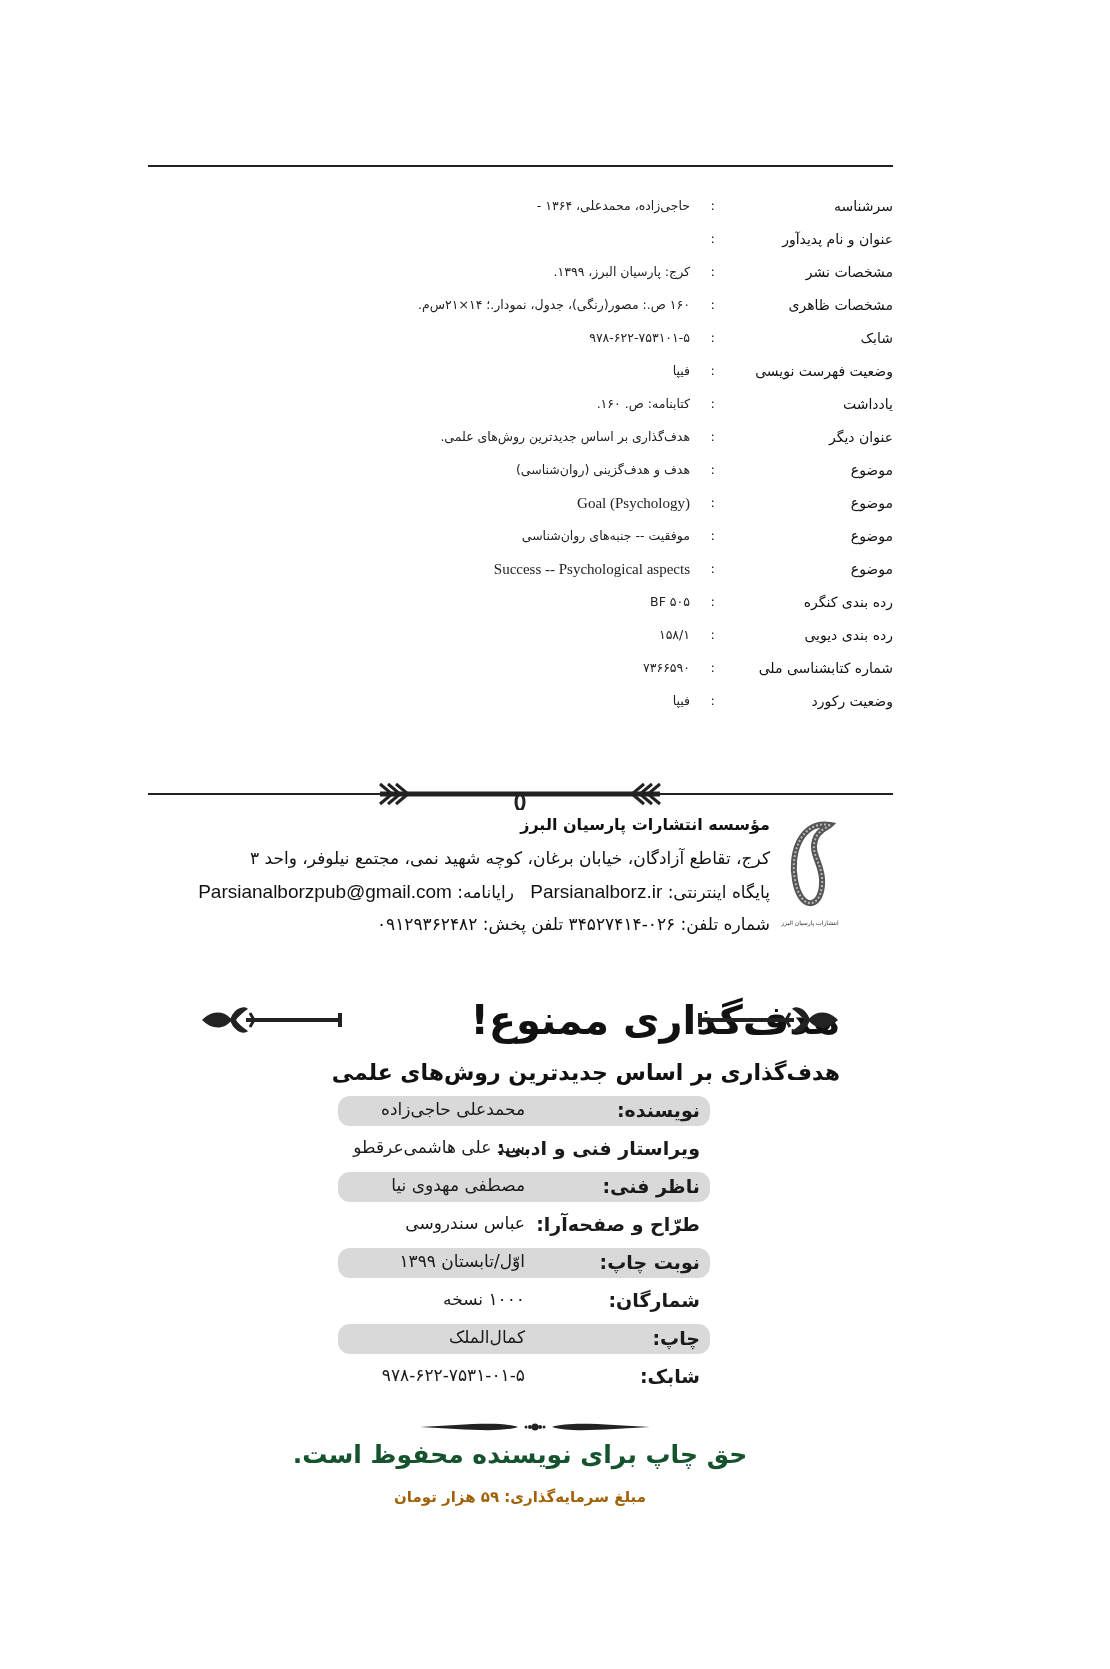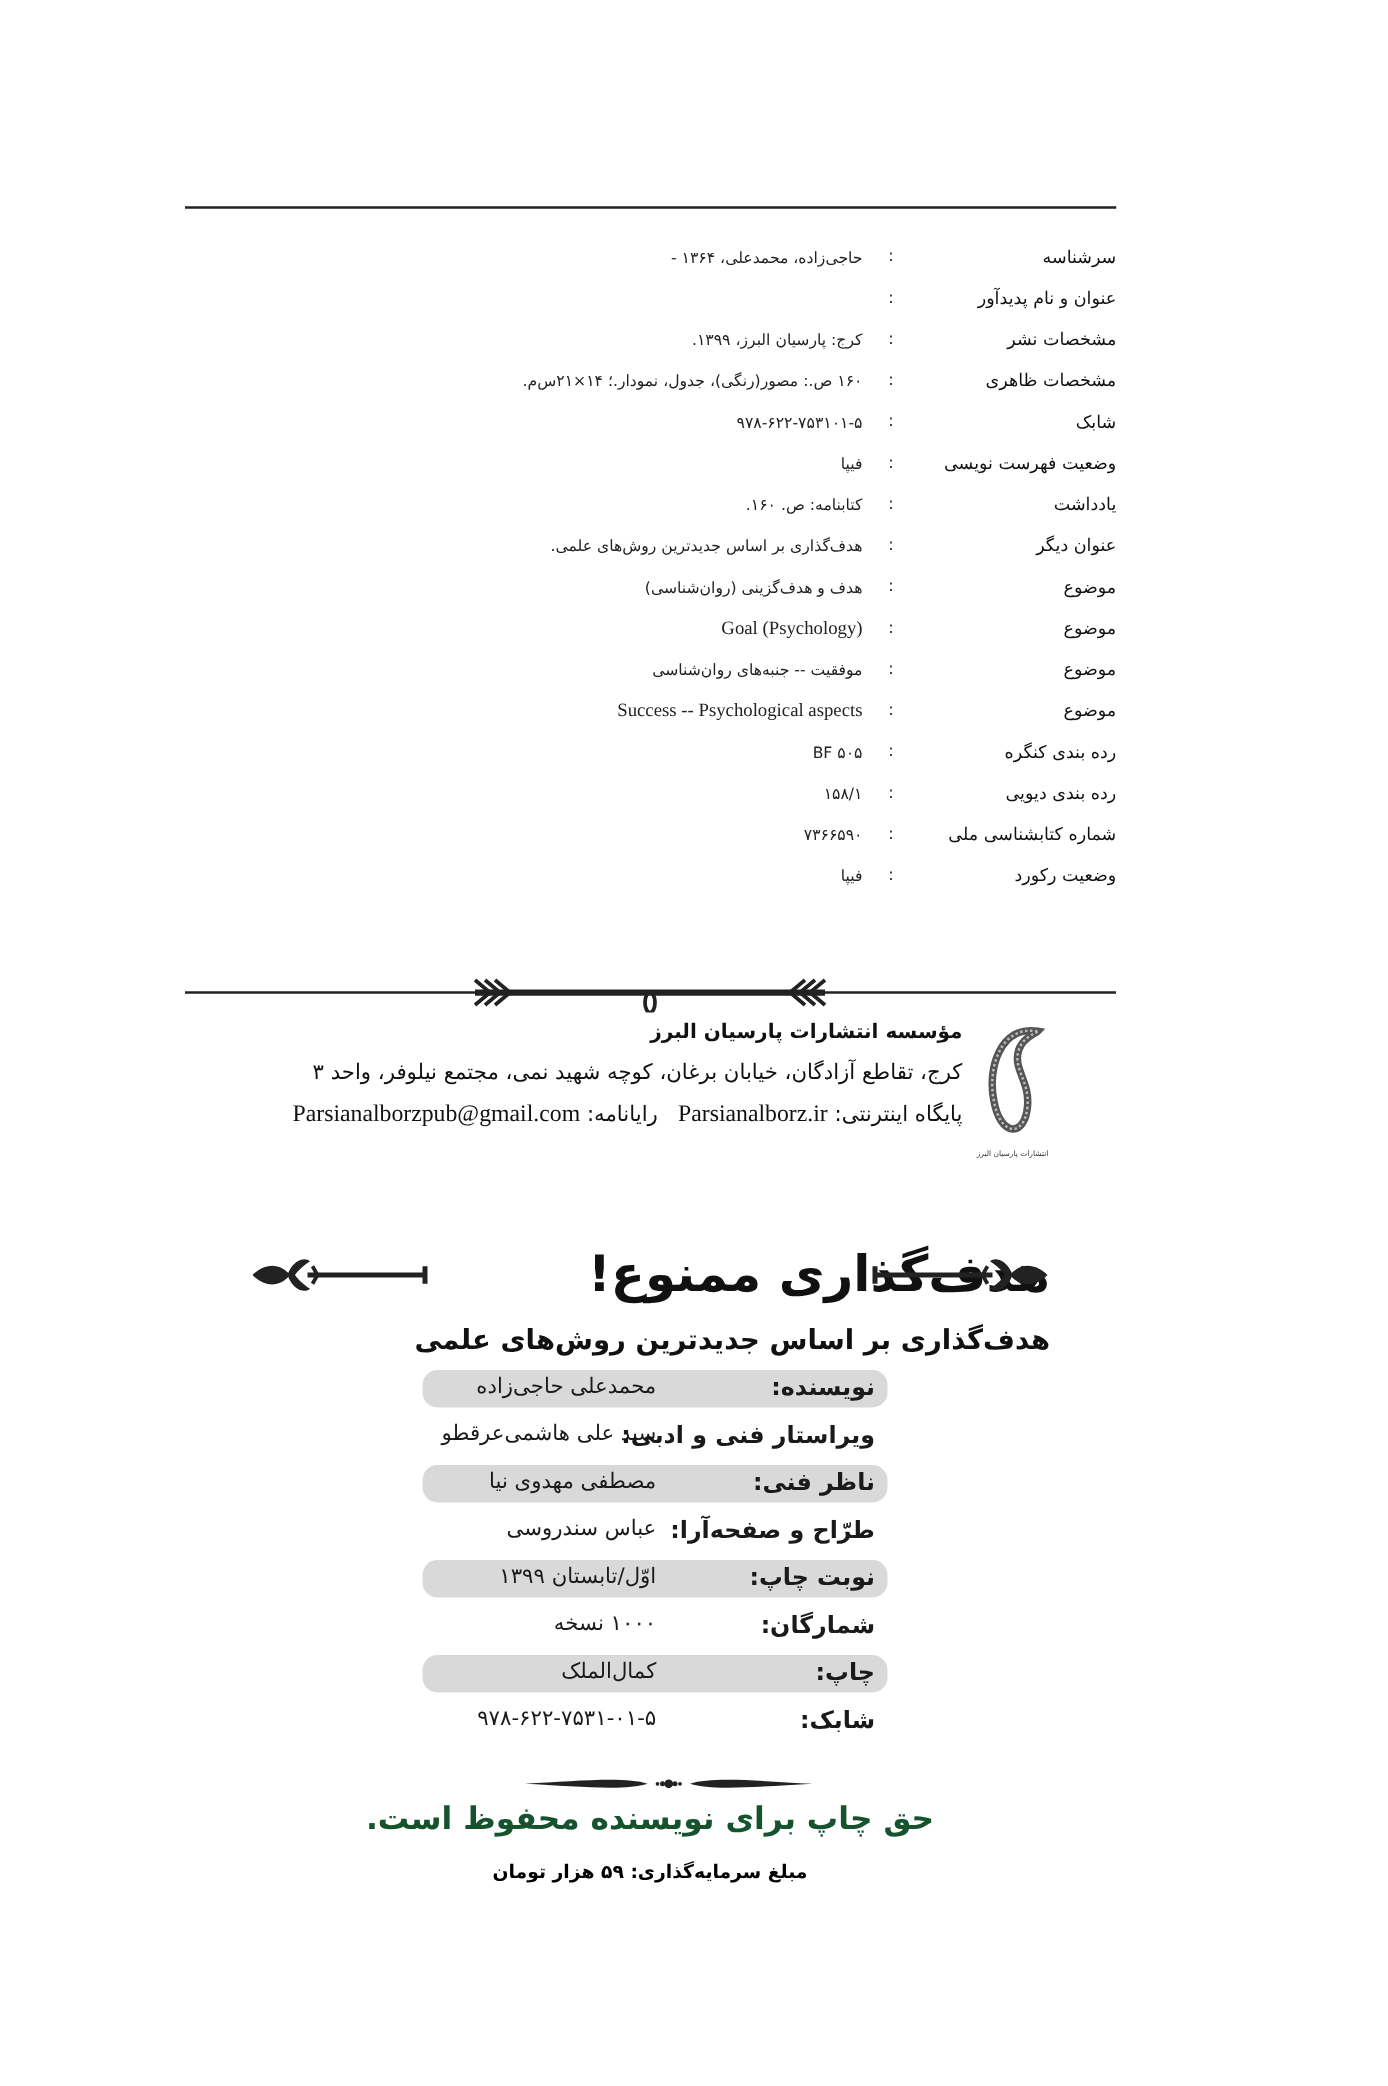--- a/index.html
+++ b/index.html
@@ -10,32 +10,32 @@
   .cat-label { position: absolute; right: 0; top: 0; font-weight: normal; font-size: 14px; color: #111; white-space: nowrap; }
   .cat-colon { position: absolute; right: 178px; top: 0; font-size: 13px; color: #222; }
   .cat-value { position: absolute; right: 203px; top: 0; white-space: nowrap; color: #222; font-size: 12.5px; }
   .cat-value.latin { font-family: "Liberation Serif", serif; font-size: 15px; direction: ltr; unicode-bidi: embed; }
   .divider { position: absolute; left: 148px; top: 780px; width: 745px; height: 30px; }
   .publisher { position: absolute; left: 200px; top: 815px; width: 640px; direction: rtl; }
   .pub-logo { position: absolute; right: 0; top: 0; width: 60px; height: 115px; }
   .pub-lines { position: absolute; right: 70px; top: 0; }
   .pub-line { height: 33px; white-space: nowrap; font-size: 17px; color: #111; }
   .pub-line.first { font-size: 16px; font-weight: bold; }
-  .latin-inline { font-family: Liberation Serif, serif; font-size: 19px; }
+  .latin-inline { font-family: Liberation Sans, sans-serif; font-size: 19px; }
   .title-wrap { position: absolute; left: 200px; top: 990px; width: 640px; height: 70px; }
   .title-text { position: absolute; left: 0; right: 0; top: 0; text-align: right; direction: rtl; font-size: 40px; font-weight: bold; color: #111; line-height: 60px; }
   .subtitle { position: absolute; left: 200px; top: 1060px; width: 640px; text-align: right; direction: rtl; font-size: 22px; font-weight: bold; color: #111; }
   .credits { position: absolute; left: 338px; top: 1096px; width: 372px; direction: rtl; }
   .credit-row { position: relative; height: 30px; margin-bottom: 8px; border-radius: 12px; }
   .credit-row.shaded { background: #d9d9d9; }
   .credit-label { position: absolute; right: 10px; top: 3px; font-size: 19px; font-weight: bold; white-space: nowrap; }
   .credit-value { position: absolute; right: 185px; top: 3px; font-size: 17px; white-space: nowrap; }
   .ornament { position: absolute; left: 420px; top: 1415px; width: 230px; height: 24px; }
   .rights { position: absolute; left: 200px; top: 1440px; width: 640px; text-align: center; direction: rtl; font-size: 25px; font-weight: bold; color: #14532d; }
-  .price { position: absolute; left: 200px; top: 1488px; width: 640px; text-align: center; direction: rtl; font-size: 15px; font-weight: bold; color: #000000; }
+  .price { position: absolute; left: 200px; top: 1488px; width: 640px; text-align: center; direction: rtl; font-size: 15px; font-weight: bold; color: #a16207; }
 </style>
 </head>
 <body>
 
 <div class="top-rule"></div>
 
 <div class="catalog">
   <div class="cat-row">
       <span class="cat-label">سرشناسه</span>
       <span class="cat-colon">:</span>
@@ -140,20 +140,21 @@
   <div class="pub-lines">
     <div class="pub-line first">مؤسسه انتشارات پارسیان البرز</div>
     <div class="pub-line">کرج، تقاطع آزادگان، خیابان برغان، کوچه شهید نمی، مجتمع نیلوفر، واحد ۳</div>
     <div class="pub-line">
       <span>پایگاه اینترنتی:</span>
       <span class="latin-inline">Parsianalborz.ir</span>
       &nbsp;
       <span>رایانامه:</span>
       <span class="latin-inline">Parsianalborzpub@gmail.com</span>
     </div>
+    <div class="pub-line">شماره تلفن: ۰۲۶-۳۴۵۲۷۴۱۴ تلفن پخش: ۰۹۱۲۹۳۶۲۴۸۲</div>
   </div>
 </div>
 
 <div class="title-wrap">
   <svg style="position:absolute;left:0;top:15px;" width="150" height="30" viewBox="0 0 150 30">
     <path d="M2 15 C12 5 24 5 32 15 C24 25 12 25 2 15 Z" fill="#222"></path>
     <path d="M30 15 C34 3 44 0 48 4 C42 8 38 12 36 15 C38 18 42 22 48 26 C44 30 34 27 30 15 Z" fill="#222"></path>
     <line x1="46" y1="15" x2="140" y2="15" stroke="#222" stroke-width="4"></line>
     <path d="M50 8 L54 15 L50 22" fill="none" stroke="#222" stroke-width="3"></path>
     <path d="M140 8 L140 22" stroke="#222" stroke-width="4"></path>

